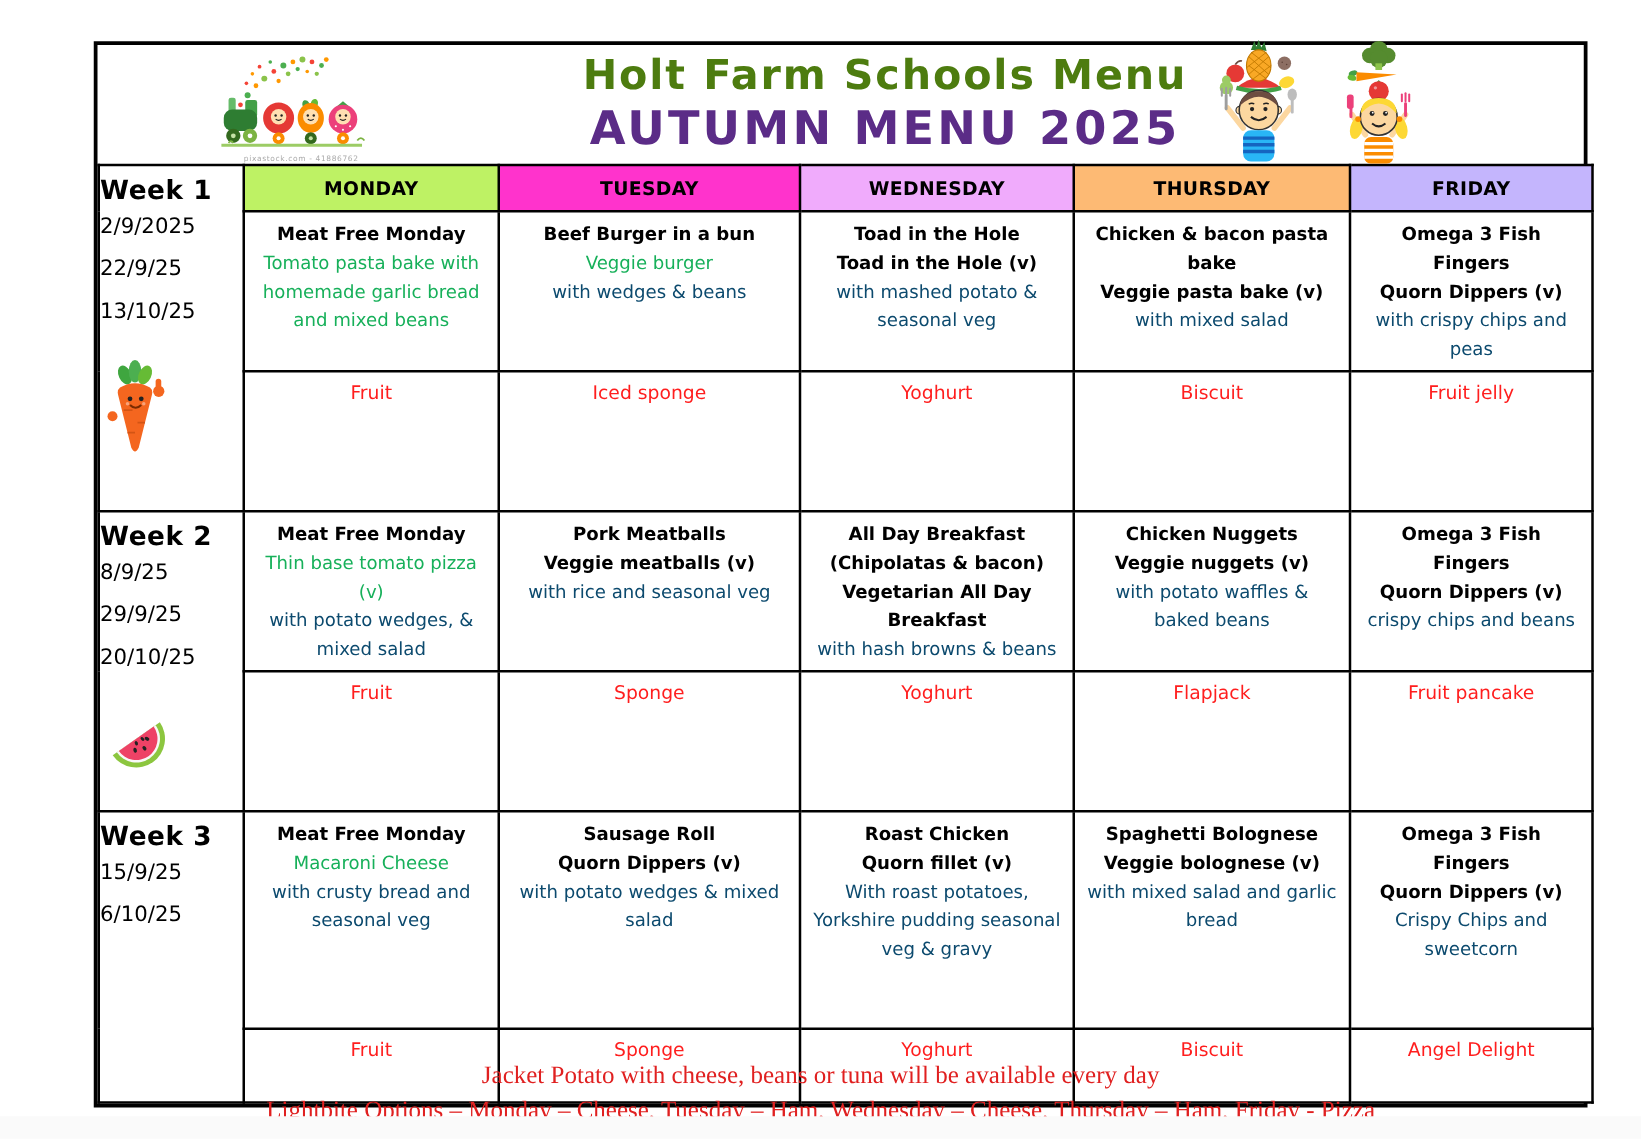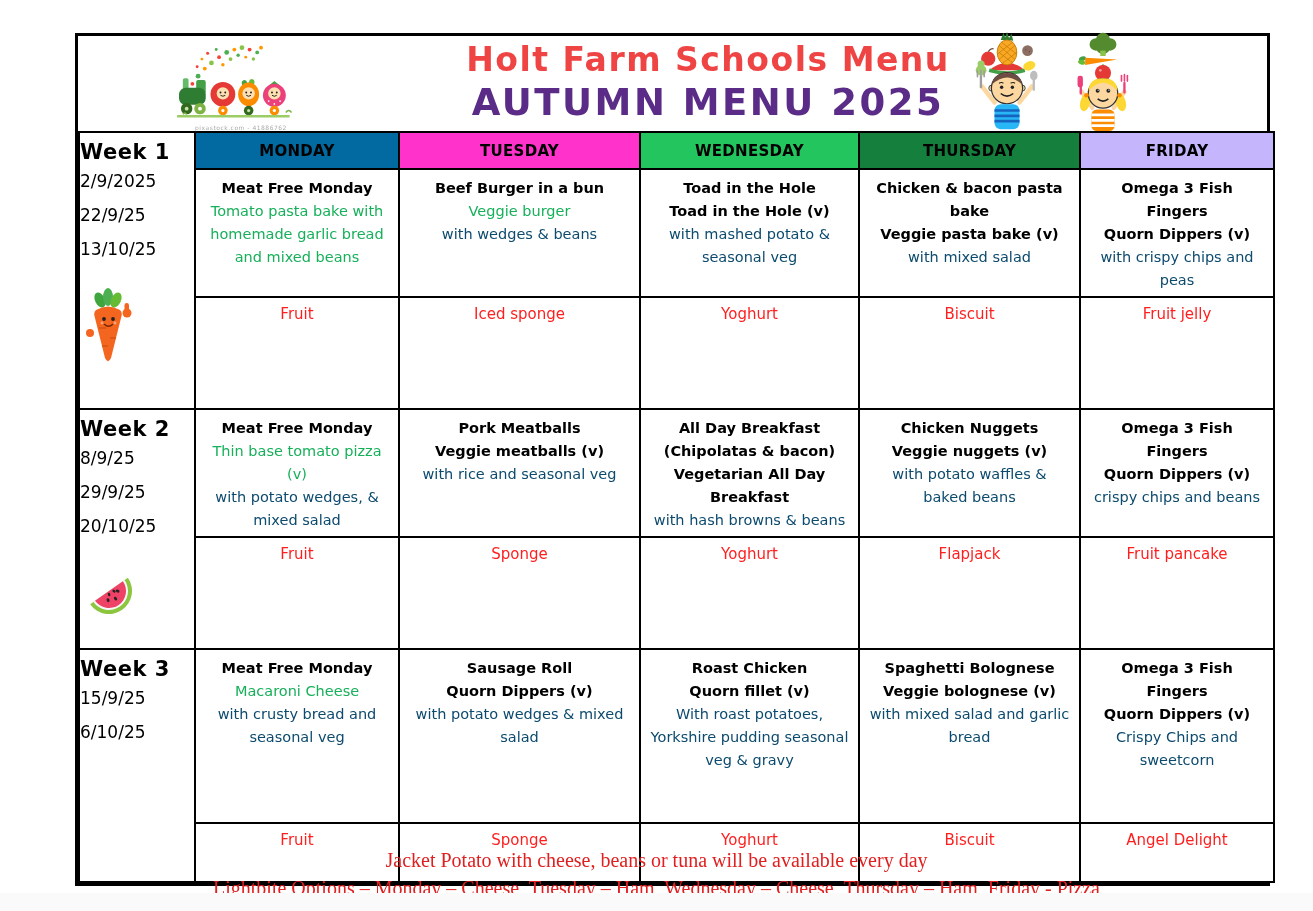--- a/index.html
+++ b/index.html
@@ -7,21 +7,21 @@
   .page { position: absolute; inset: 0; background: #fff; }
   .bottom-edge { position: absolute; left: 0; top: 893px; width: 100%; height: 18px; background: #fafafa; }
 
   .sheet { position: absolute; left: 75px; top: 33px; width: 1195px; border: 3px solid #000; background: #fff; }
 
   
   .masthead { position: relative; height: 95px; }
   .logo-wrap { position: absolute; left: 92px; top: 4px; width: 142px; text-align: center; }
   .watermark { font-size: 6px; color: #aaa; letter-spacing: .5px; margin-top: -2px; }
   .titles { position: absolute; left: 330px; top: 4px; width: 600px; text-align: center; }
-  .title1 { font-size: 33px; font-weight: bold; color: #ef4444; letter-spacing: 1.5px; }
+  .title1 { font-size: 33px; font-weight: bold; color: #4d7c0f; letter-spacing: 1.5px; }
   .title2 { font-size: 37px; font-weight: bold; color: #5B2C87; letter-spacing: 2.5px; margin-top: 2px; }
   .kids { position: absolute; right: 118px; bottom: 0; display: flex; align-items: flex-end; gap: 2px; }
 
   
   table { border-collapse: collapse; width: 100%; table-layout: fixed; }
   td, th { border: 2.5px solid #000; vertical-align: top; padding: 0; background: #fff; }
   th.day-header { font-size: 15px; font-weight: bold; color: #000; text-align: center; vertical-align: middle; letter-spacing: .3px; }
   .week-cell { text-align: left; }
   .week-label { font-size: 21px; font-weight: bold; margin-top: 7px; letter-spacing: .5px; }
   .week-date { font-size: 17px; line-height: 34px; }
@@ -232,24 +232,24 @@
       <circle cx="10" cy="45" r="4" fill="#f4661f"></circle>
       <path d="M16 22 Q28 15 40 22 Q42.5 24 41.5 28 L31 70 Q28 76.5 25 70 L14.5 28 Q13.5 24 16 22 Z" fill="#f4661f"></path>
       <path d="M19 40 h7 M30 50 h6 M22 58 h6" stroke="#d35414" stroke-width="1.4"></path>
       <circle cx="24" cy="31" r="1.9" fill="#222"></circle>
                   <circle cx="33" cy="31" r="1.9" fill="#222"></circle>
       <path d="M24 36 Q28.5 40.5 33 36" stroke="#7a2a00" stroke-width="1.6" fill="none"></path>
       <circle cx="22" cy="35" r="1.4" fill="#f8a37a"></circle>
                   <circle cx="35" cy="35" r="1.4" fill="#f8a37a"></circle>
     </svg></div>
             </td>
-            <th class="day-header" style="background: #0369a1;">MONDAY</th>
+            <th class="day-header" style="background: #bef264;">MONDAY</th>
             <th class="day-header" style="background: rgb(255, 51, 204);">TUESDAY</th>
-            <th class="day-header" style="background: #22c55e;">WEDNESDAY</th>
-            <th class="day-header" style="background: #15803d;">THURSDAY</th>
+            <th class="day-header" style="background: #f0abfc;">WEDNESDAY</th>
+            <th class="day-header" style="background: #fdba74;">THURSDAY</th>
             <th class="day-header" style="background: #c4b5fd;">FRIDAY</th>
           </tr>
           <tr style="height: 119px;">
             <td class="meal-cell">
               <div class="ln gb">Meat Free Monday</div>
               <div class="ln g">Tomato pasta bake with homemade garlic bread and mixed beans</div>
             </td>
             <td class="meal-cell">
               <div class="ln bb">Beef Burger in a bun</div>
               <div class="ln g">Veggie burger</div>

